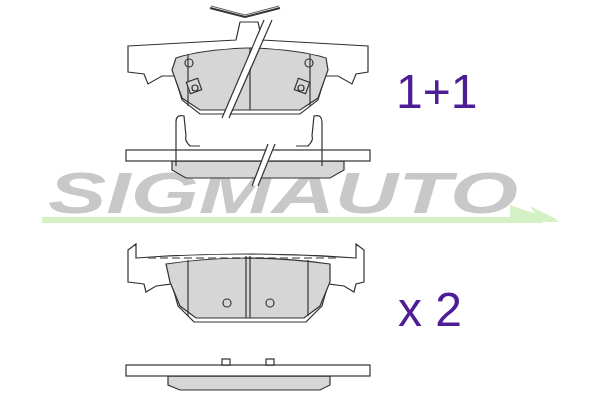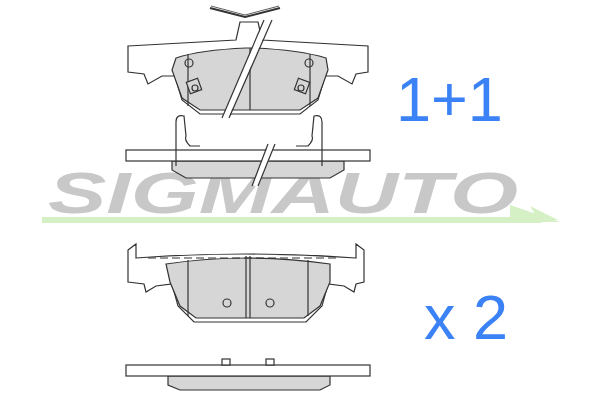--- a/index.html
+++ b/index.html
@@ -1,20 +1,20 @@
 <!DOCTYPE html>
 <html><head>
 <meta charset="utf-8">
 <style>
   html, body { margin:0; padding:0; background:#ffffff; }
   body { width:600px; height:400px; position:relative; overflow:hidden; font-family:"Liberation Sans", sans-serif; }
   svg.drawing { position:absolute; left:0; top:0; }
-  .label { position:absolute; color:#3b82f6; font-family:"Liberation Sans", sans-serif; font-size:63px; line-height:1; }
+  .label { position:absolute; color:#4c1d95; font-family:"Liberation Sans", sans-serif; font-size:48px; line-height:1; }
   .label-top { left:396px; top:68px; }
-  .label-bottom { left:424px; top:286px; }
+  .label-bottom { left:398px; top:286px; }
 </style>
 </head>
 <body>
 
 <svg class="drawing" width="600" height="400" viewBox="0 0 600 400">
 
   <g>
     <polygon points="42,222 538,222 558,220 530,206 540,222" fill="#d4f0c4"></polygon>
     <rect x="42" y="217" width="500" height="6" fill="#d4f0c4"></rect>
     <polygon points="510,205 560,222 510,222" fill="#d4f0c4"></polygon>

